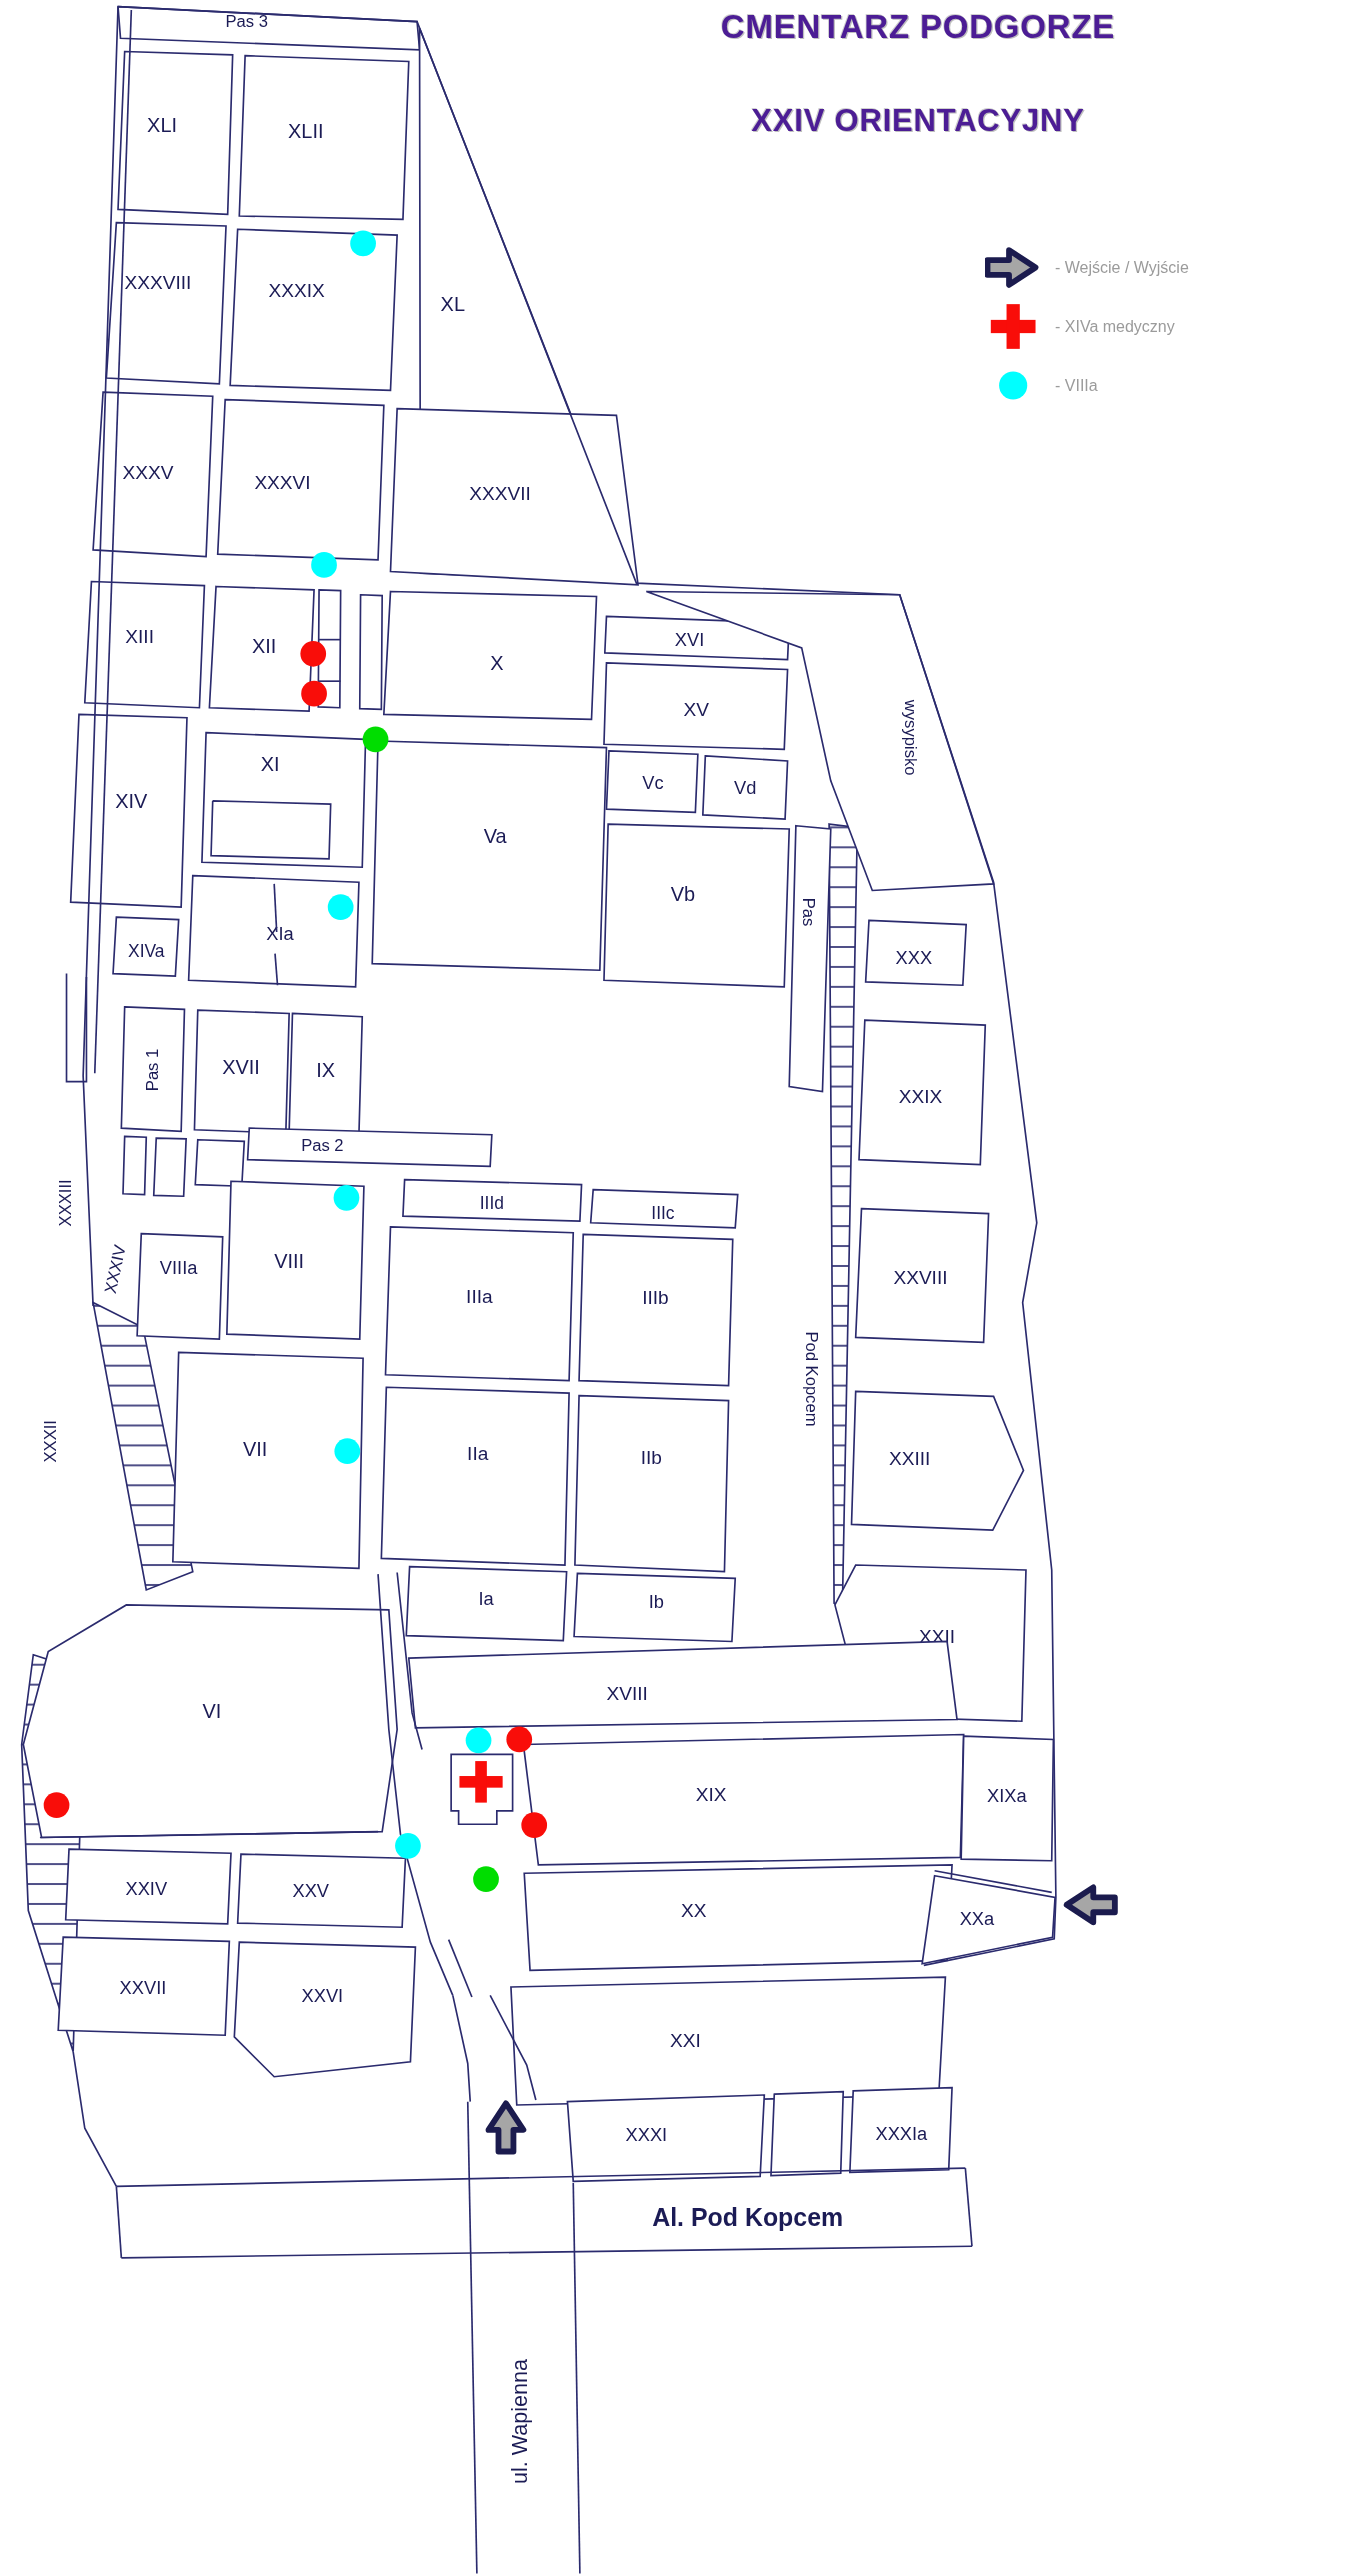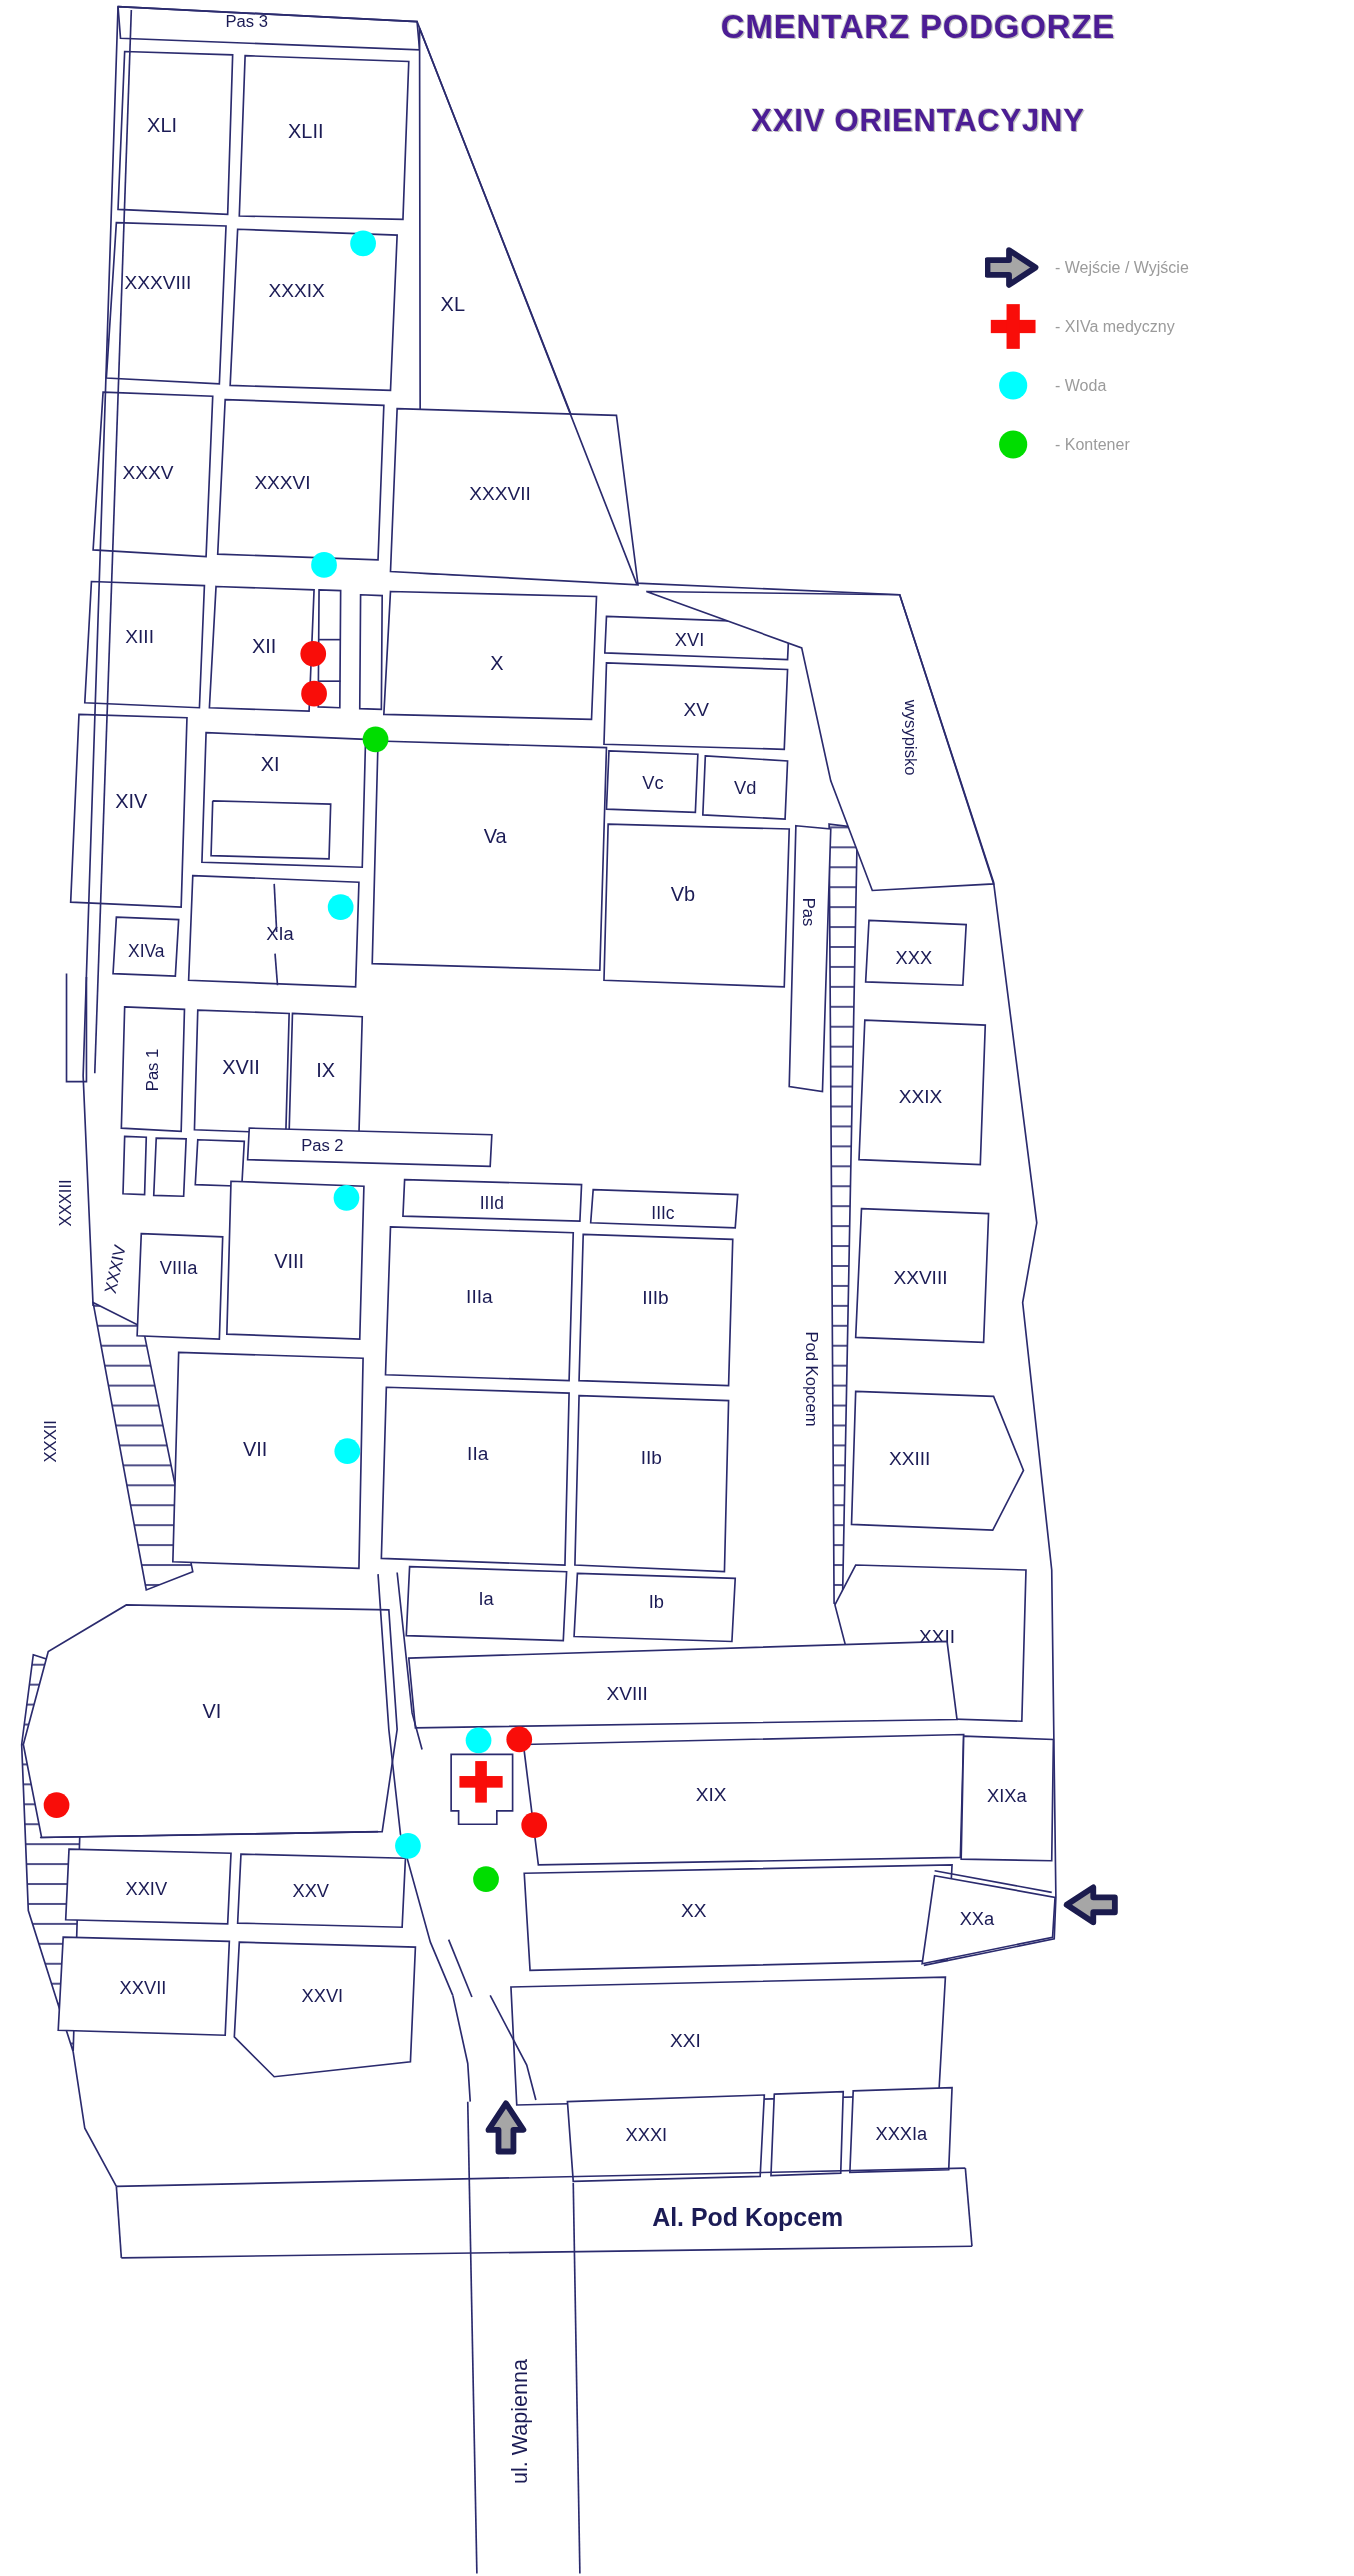--- a/index.html
+++ b/index.html
@@ -46,29 +46,21 @@
           </svg>
         </span>
         <span class="legend-label">- XIVa medyczny</span>
       </div>
       <div class="legend-row">
         <span class="legend-icon">
           <svg width="58" height="53" viewBox="0 0 70 64">
             <circle cx="34" cy="32" r="17" fill="#00ffff"></circle>
           </svg>
         </span>
-        <span class="legend-label">- Woda</span>
-      </div>
-      <div class="legend-row">
-        <span class="legend-icon">
-          <svg width="58" height="53" viewBox="0 0 70 64">
-            <circle cx="34" cy="32" r="17" fill="#00dd00"></circle>
-          </svg>
-        </span>
-        <span class="legend-label">- Kontener</span>
+        <span class="legend-label">- VIIIa</span>
       </div>
     </div>
 
   <svg id="map-svg" width="1355" height="2576" viewBox="0 0 1631 3101" xmlns="http://www.w3.org/2000/svg">
     <defs>
       <pattern id="hatchH" width="24" height="24" patternUnits="userSpaceOnUse">
         <path d="M0 12 H24" stroke="#2b2b6e" stroke-width="2"></path>
       </pattern>
     </defs>
     <g id="map-root">

